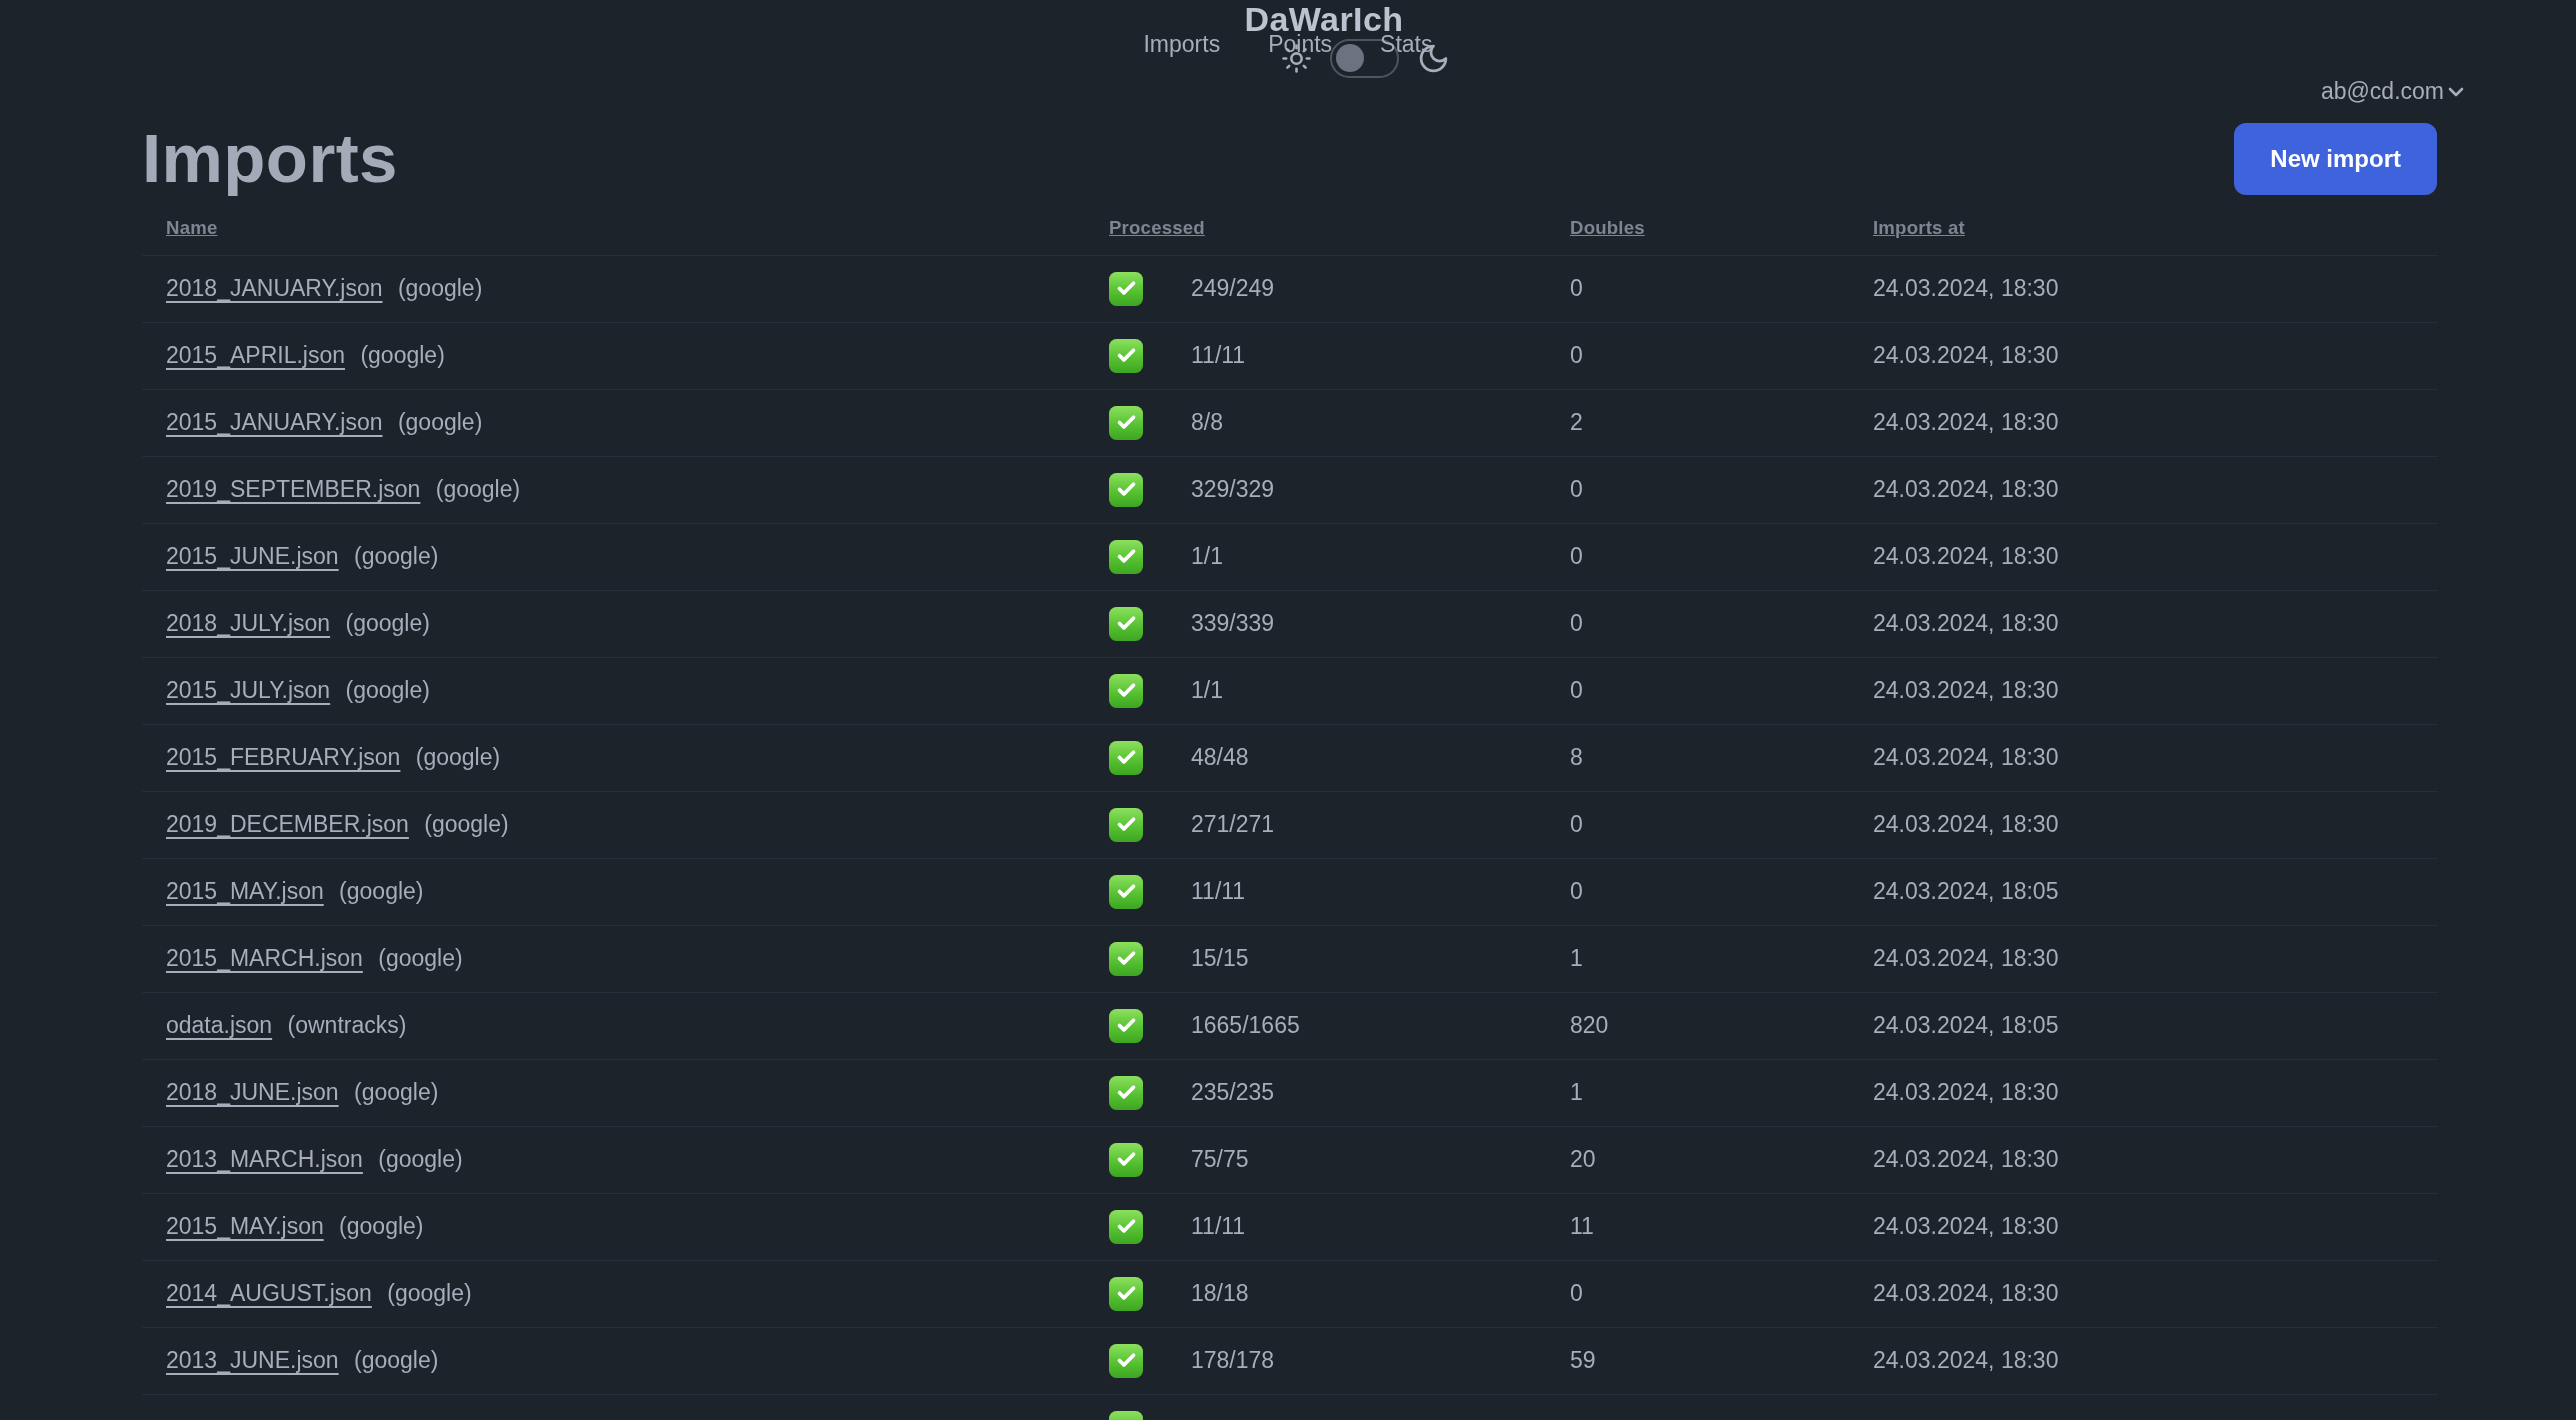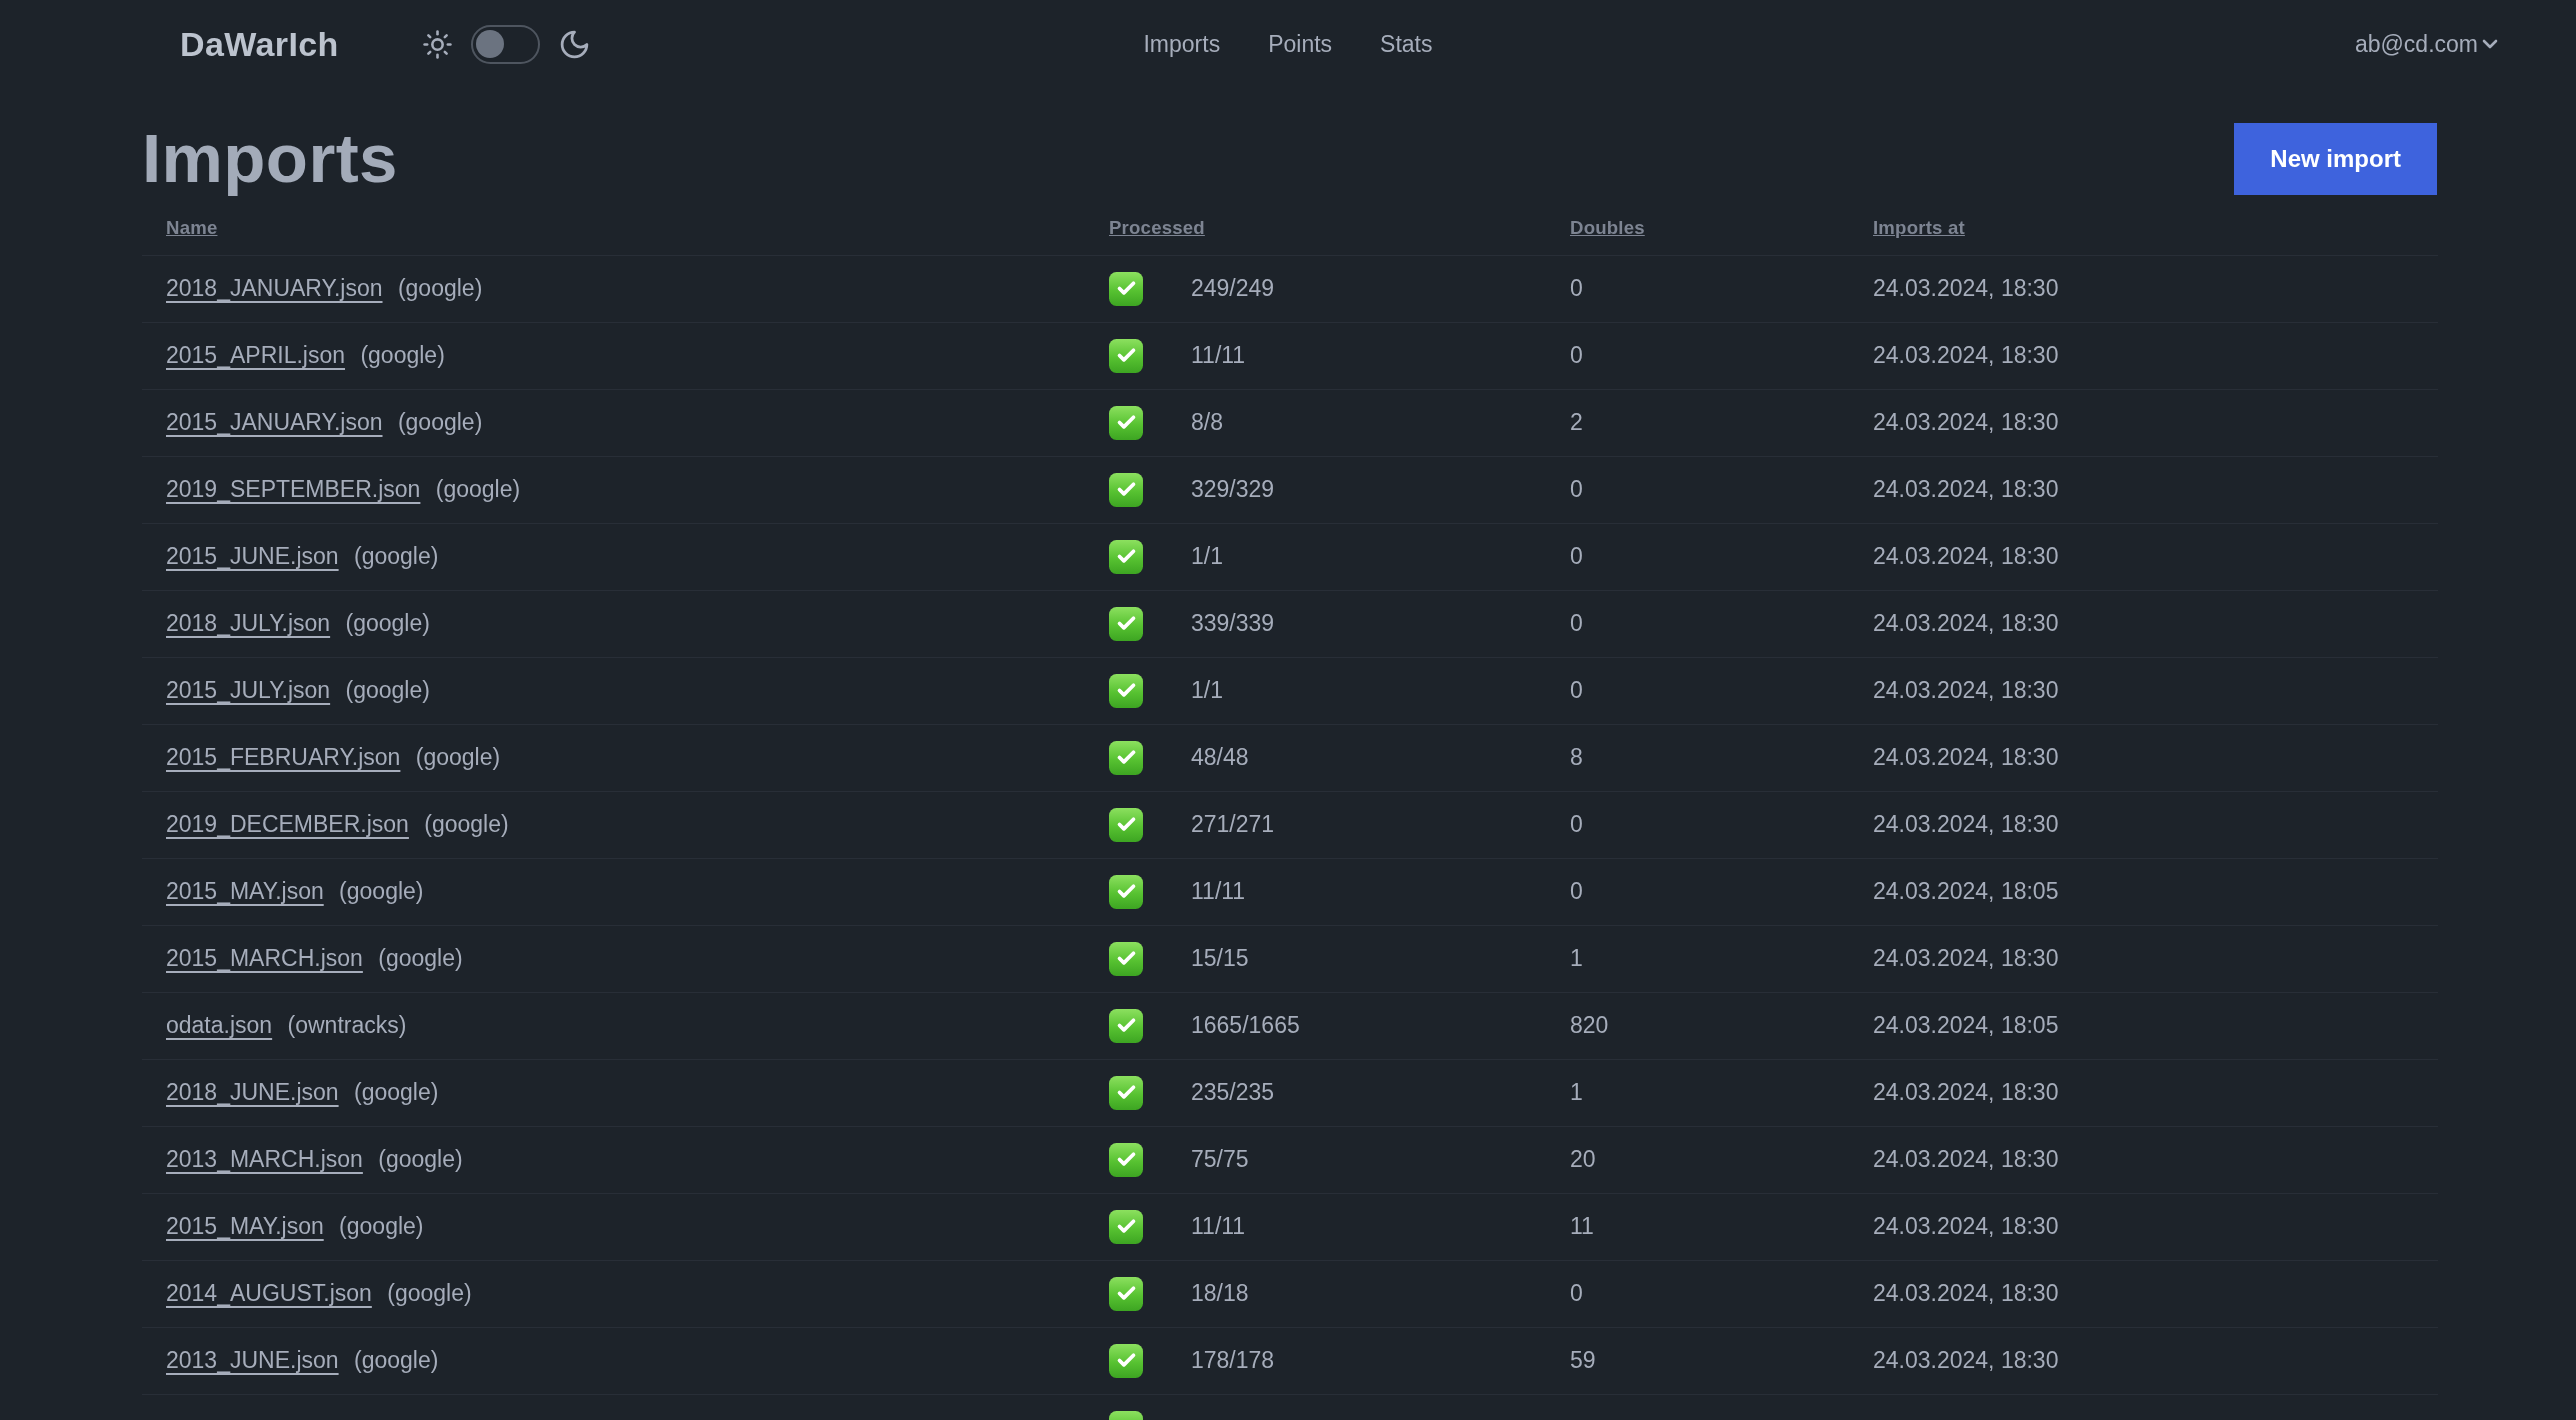--- a/index.html
+++ b/index.html
@@ -10,22 +10,23 @@
     background: #1d232a;
     color: #a6adbb;
     font-family: "Liberation Sans", sans-serif;
   }
 
   
   .navbar {
     height: 88px;
     display: flex;
     align-items: center;
-    padding: 0 74px 0 180px;
+    padding: 0 108px 0 180px;
     position: relative;
+    flex-direction: column;
   }
   .brand {
     font-size: 34px;
     font-weight: 700;
     color: #bcc3ce;
     letter-spacing: 0.4px;
     cursor: pointer;
   }
   .theme-toggle {
     display: flex;
@@ -89,21 +90,21 @@
   }
   .btn-primary {
     border: none;
     background: #3e63dd;
     color: #ffffff;
     font-family: "Liberation Sans", sans-serif;
     font-size: 24px;
     font-weight: 700;
     height: 72px;
     padding: 0 36px;
-    border-radius: 0;
+    border-radius: 12px;
     cursor: pointer;
   }
 
   
   table.imports {
     margin-top: 4.5px;
     width: 2296px;
     border-collapse: collapse;
     table-layout: fixed;
   }

